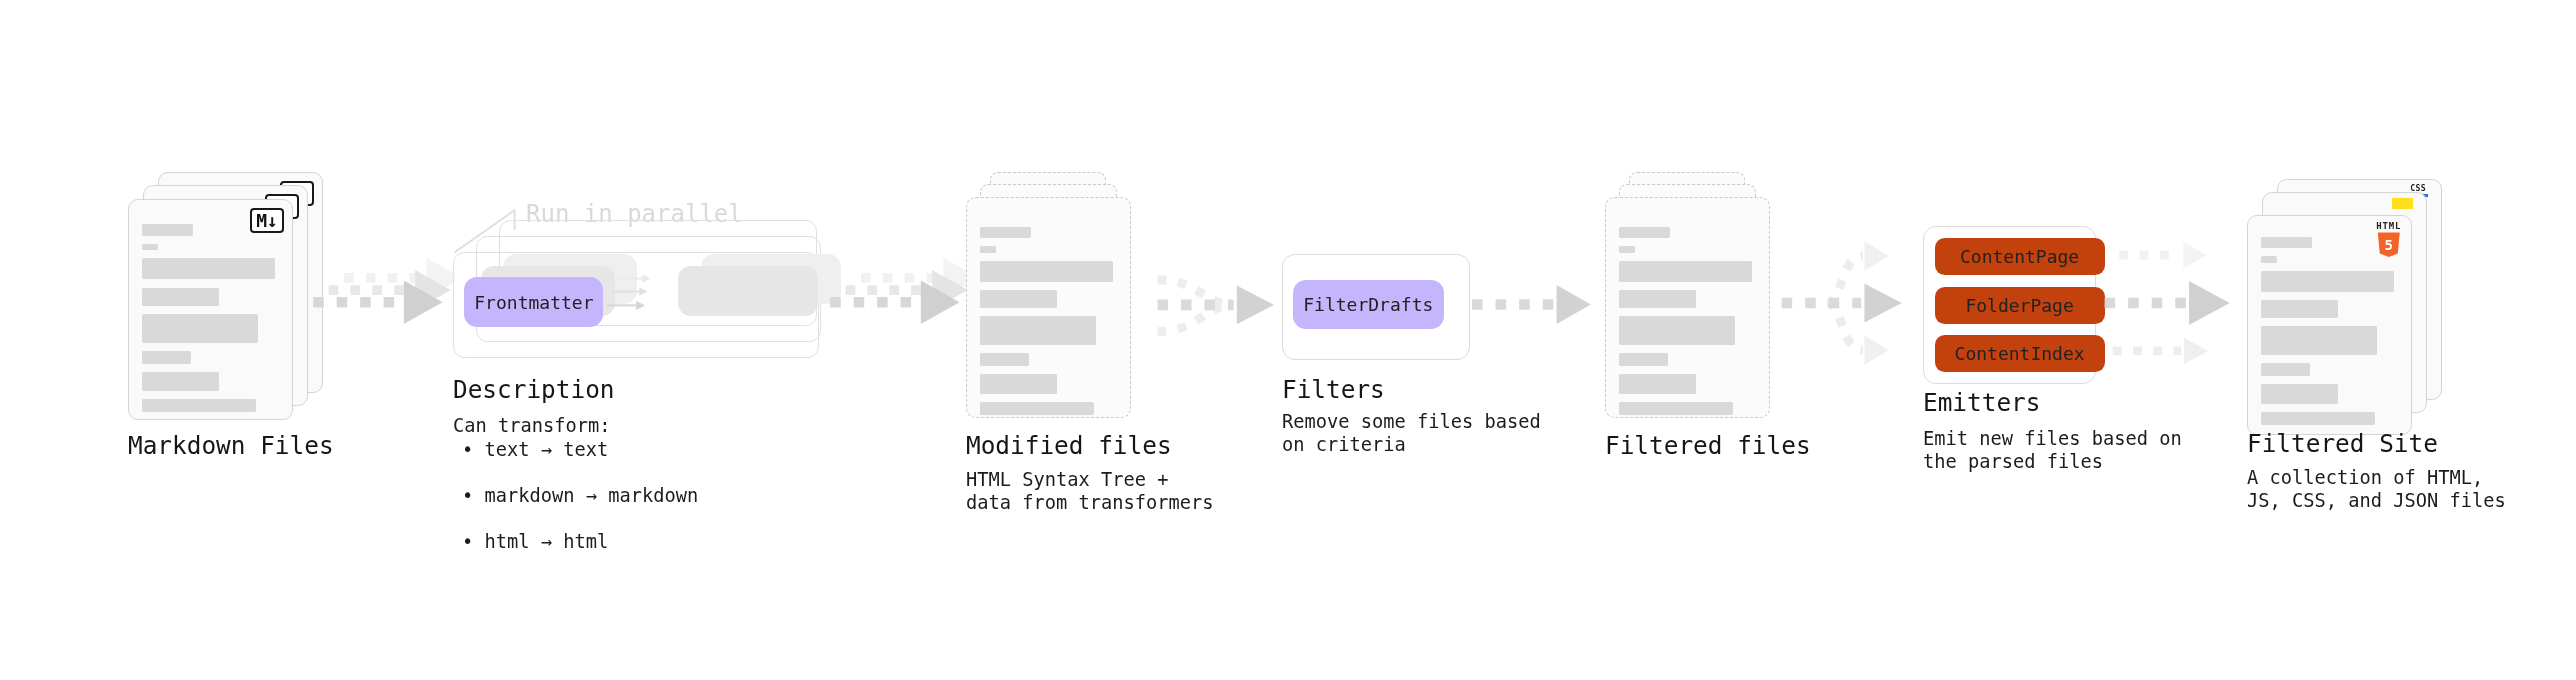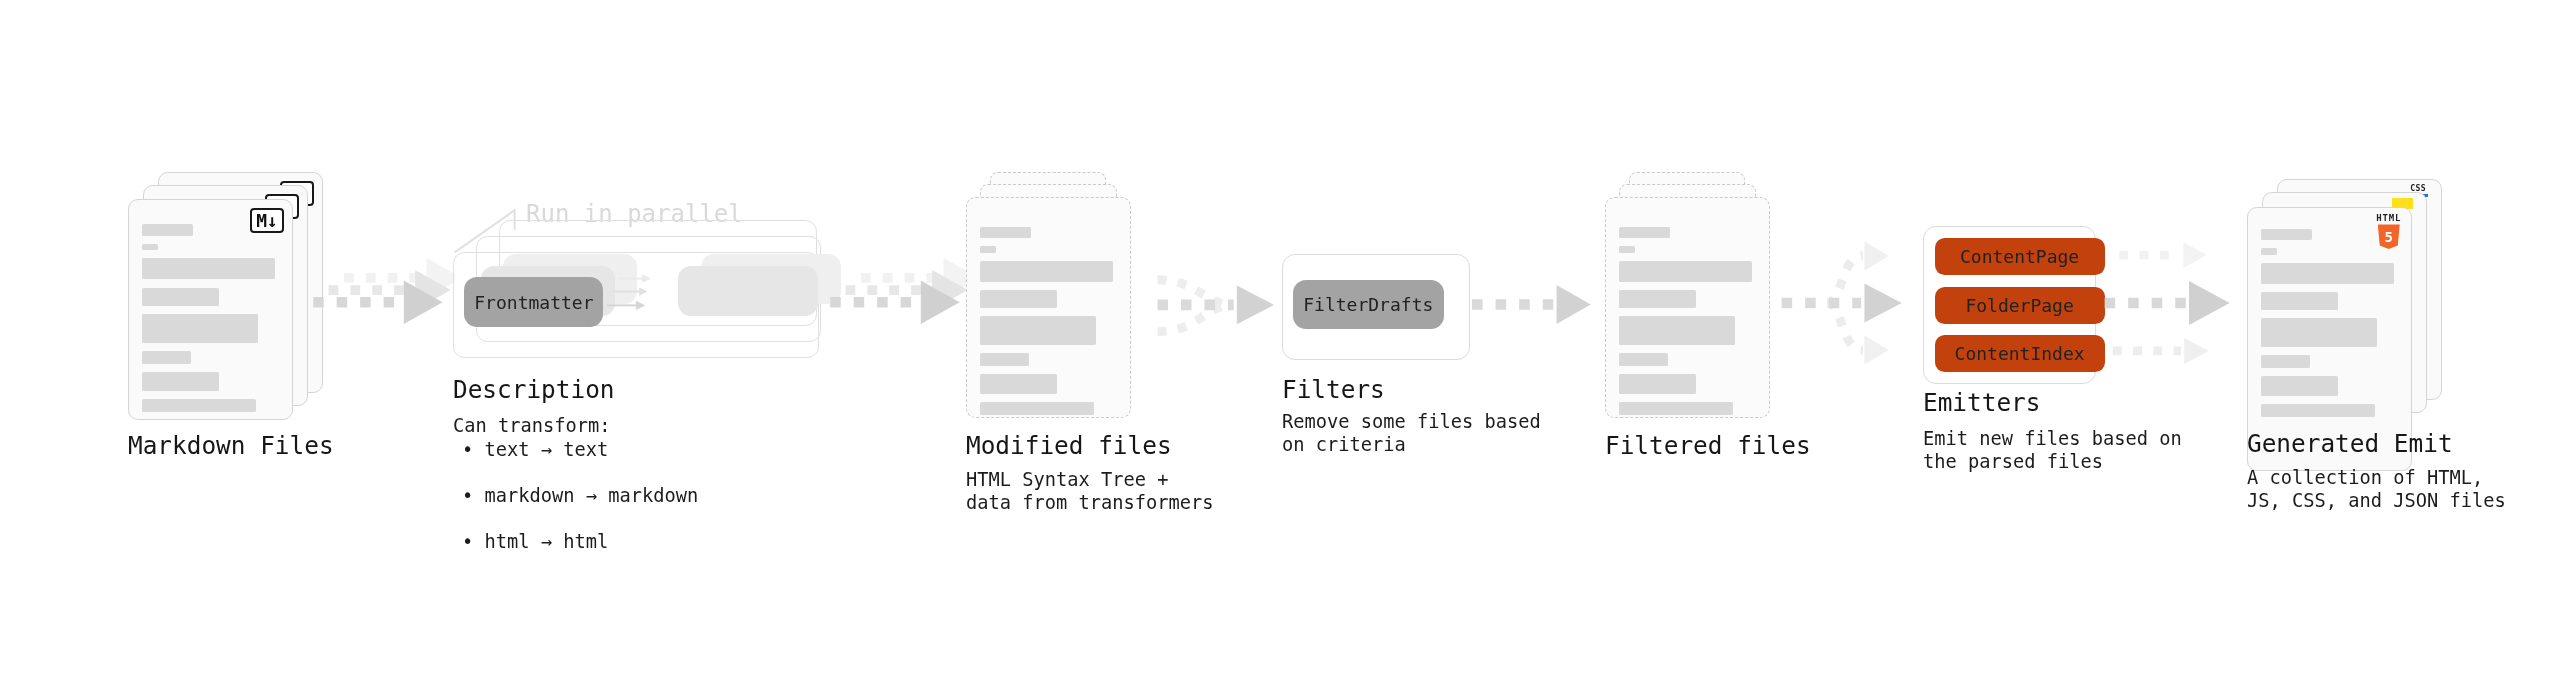--- a/index.html
+++ b/index.html
@@ -25,21 +25,21 @@
             padding:0 4.1px;font-weight:bold;font-size:18px;line-height:21px;background:#fff;color:#111;}
   .html-chip{position:absolute;top:4.9px;right:9.8px;display:flex;flex-direction:column;align-items:center;}
   .html-chip .word{font-size:9px;font-weight:bold;letter-spacing:0.8px;color:#222;}
   .shield{width:22px;height:24.4px;margin-top:1.6px;display:flex;align-items:center;justify-content:center;
           clip-path:polygon(0 0,100% 0,91% 86%,50% 100%,9% 86%);color:#fff;font-size:14px;font-weight:bold;}
   .css-chip{position:absolute;top:3.3px;right:13px;display:flex;flex-direction:column;align-items:center;}
   .css-chip .word{font-size:8.1px;font-weight:bold;color:#222;letter-spacing:0.4px;}
   .css-chip .bar-u{width:19.5px;height:3.3px;margin-top:0.8px;}
   .js-chip{position:absolute;top:4.9px;right:13px;width:20.3px;height:11.4px;border-radius:0.8px;}
   
-  .pill{position:absolute;background:#a3a3a3;border-radius:13px;display:flex;align-items:center;
+  .pill{position:absolute;background:#c4b5fd;border-radius:13px;display:flex;align-items:center;
         justify-content:center;font-size:18px;color:#222;}
   .pill.ghost1{background:#e6e6e6;color:transparent;}
   .pill.ghost2{background:#efefef;color:transparent;}
   .outline-box{position:absolute;border:1.6px solid #e0e0e0;border-radius:11.4px;background:transparent;box-sizing:border-box;}
   .white-box{position:absolute;border:1.6px solid #dcdcdc;border-radius:13px;background:#fff;box-sizing:border-box;}
   .emit-pill{background:#c2410c;border-radius:9.8px;display:flex;align-items:center;justify-content:center;
              font-size:18px;color:#222;width:170px;height:37px;}
   .emit-stack{position:absolute;left:10.6px;top:11.4px;display:flex;flex-direction:column;gap:11.4px;}
   
   .title{position:absolute;font-size:24.4px;color:#161616;white-space:pre;}
@@ -235,35 +235,35 @@
   <div class="abs" style="left:2247px;top:161px;width:199px;height:252px;margin-top:18px;">
     <div class="doc" style="left:30px;top:0;">
       <div class="css-chip">
         <span class="word">CSS</span>
         <span class="bar-u" style="background-color: rgb(46, 108, 230);"></span>
       </div>
     </div>
     <div class="doc" style="left:14.6px;top:13px;">
       <span class="js-chip" style="background-color: rgb(255, 223, 27);"></span>
     </div>
-    <div class="doc" style="left:0;top:28px;height:264px;">
+    <div class="doc" style="left:0;top:36px;height:220px;">
       <div class="html-chip">
         <span class="word">HTML</span>
         <span class="shield" style="background-color: rgb(241, 101, 41);">5</span>
       </div>
       <div class="bars" style="top:21px;">
         <div class="bar b1"></div>
         <div class="bar b2"></div>
         <div class="bar b3"></div>
         <div class="bar b4"></div>
         <div class="bar b5"></div>
         <div class="bar b6"></div>
         <div class="bar b7"></div>
         <div class="bar b8"></div>
       </div>
     </div>
   </div>
-  <div class="title" style="left:2247px;top:429px;">Generated Emit</div>
+  <div class="title" style="left:2247px;top:429px;">Filtered Site</div>
   <div class="body-text" style="left:2247px;top:466px;">A collection of HTML,
 JS, CSS, and JSON files</div>
 
 </div>
 
 
 </body></html>

